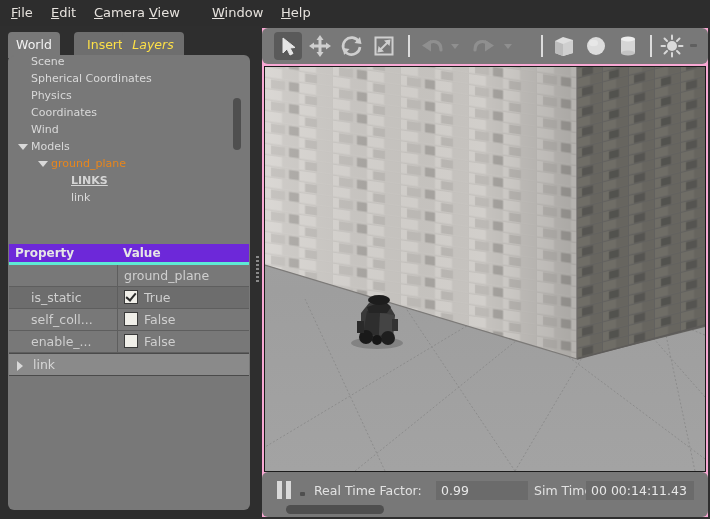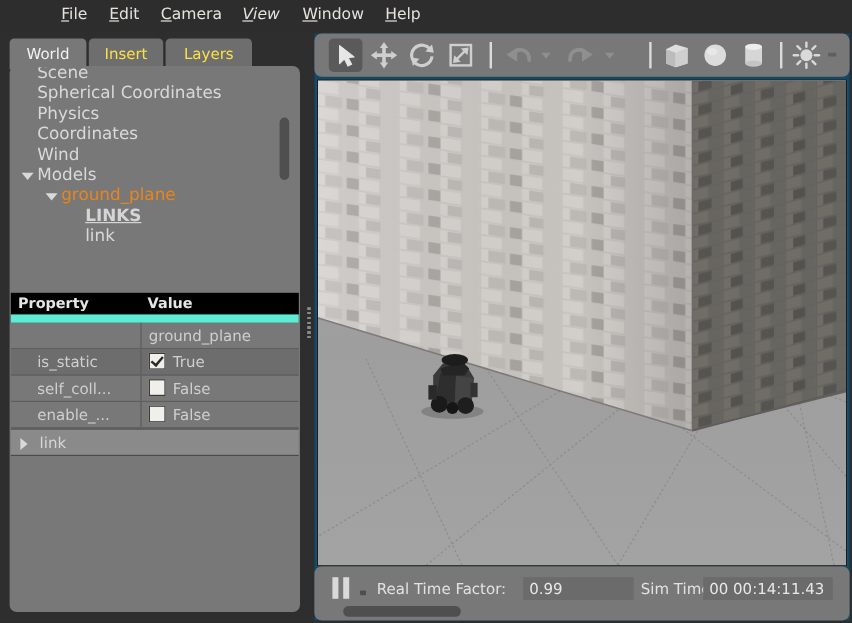--- a/index.html
+++ b/index.html
@@ -9,21 +9,21 @@
     font-family:"DejaVu Sans","Liberation Sans",sans-serif;
     font-size:12.5px;color:#d8d8d8;
     -webkit-font-smoothing:antialiased;
   }
   .app{position:relative;width:710px;height:519px;background:#2e2e2e;}
 
   
   .menubar{position:absolute;left:0;top:0;width:710px;height:26px;background:#2d2d2d;}
   .menu-item{
     position:absolute;top:3px;height:20px;line-height:20px;
-    padding:0 7px;color:#e6e2dd;font-size:13px;white-space:nowrap;cursor:default;margin-left:40px;
+    padding:0 7px;color:#e6e2dd;font-size:13px;white-space:nowrap;cursor:default;
   }
   .menu-item u{text-decoration:underline;}
 
   
   .leftdock{position:absolute;left:0;top:26px;width:258px;height:493px;background:#2e2e2e;}
   .tabs{position:absolute;left:8px;top:6px;height:26px;}
   .tab{
     position:absolute;top:0;height:26px;line-height:25px;text-align:center;
     background:#6e6e6e;color:#fde047;font-size:12.5px;
     border-top-left-radius:4px;border-top-right-radius:4px;cursor:default;
@@ -32,34 +32,34 @@
 
   .panel{
     position:absolute;left:8px;top:29px;width:242px;height:455px;
     background:#787878;border-radius:6px;
   }
   
   .tree{
     position:absolute;left:1px;top:1px;width:240px;height:188px;
     overflow:hidden;background:#787878;border-top-left-radius:5px;border-top-right-radius:5px;
   }
-  .tnode{position:absolute;height:17px;line-height:17px;white-space:nowrap;font-size:14px;color:#d9d9d9;cursor:default;}
+  .tnode{position:absolute;height:17px;line-height:17px;white-space:nowrap;font-size:11px;color:#d9d9d9;cursor:default;}
   .tnode.bold{font-weight:bold;color:#d5d5d5;text-decoration:underline;}
   .tnode.sel{color:#e8861c;}
   .arrow{position:absolute;width:0;height:0;}
   .arrow.down{border-left:5px solid transparent;border-right:5px solid transparent;border-top:6px solid #d9d9d9;}
   .arrow.right{border-top:5px solid transparent;border-bottom:5px solid transparent;border-left:6px solid #d9d9d9;}
 
   .tscroll{position:absolute;right:8px;top:4px;width:8px;height:180px;}
   .tscroll .thumb{position:absolute;left:0;top:38px;width:8px;height:52px;background:#4f4f4f;border-radius:4px;}
 
   
   .proptable{position:absolute;left:1px;top:189px;width:240px;}
   .prow{position:relative;height:21px;border-bottom:1px solid #5e5e5e;}
-  .prow.head{height:18px;background:#000000;border-bottom:7px solid #5eead4;}
+  .prow.head{height:18px;background:#6d28d9;border-bottom:3px solid #5eead4;}
   .prow .pc{
     position:absolute;top:0;height:100%;line-height:21px;font-size:12.5px;
     color:#cfcfcf;white-space:nowrap;overflow:hidden;
   }
   .prow.head .pc{line-height:18px;font-weight:bold;color:#e6e6e6;font-size:12px;}
   .pname{left:0;width:108px;padding-left:22px;box-sizing:border-box;}
   .prow.head .pname{padding-left:6px;}
   .pval{left:108px;width:132px;padding-left:6px;box-sizing:border-box;border-left:1px solid #5e5e5e;}
   .prow.head .pval{border-left:none;}
   .prow.alt{background:#6d6d6d;}
@@ -73,21 +73,21 @@
     content:"";position:absolute;left:3px;top:0px;width:4px;height:8px;
     border-right:2px solid #2a2a2a;border-bottom:2px solid #2a2a2a;transform:rotate(40deg);
   }
 
   
   .splitter{position:absolute;left:252px;top:26px;width:12px;height:493px;background:#2e2e2e;}
   .grip{position:absolute;left:4px;top:230px;width:3px;height:28px;
         background:repeating-linear-gradient(to bottom,#8a8a8a 0 2px,transparent 2px 4px);}
 
   
-  .rightpane{position:absolute;left:262px;top:28px;width:446px;height:489px;background:#0c4a6e;}
+  .rightpane{position:absolute;left:262px;top:28px;width:446px;height:489px;background:#f9a8d4;}
 
   .toolbar{
     position:absolute;left:0;top:0;width:446px;height:36px;
     background:#787878;border-radius:6px;
   }
   .tbtn{position:absolute;top:4px;width:28px;height:28px;border-radius:4px;cursor:default;}
   .tbtn.active{background:#5a5a5a;}
   .tsep{position:absolute;top:7px;width:2px;height:22px;background:#dcdcdc;}
   .tarrow{position:absolute;top:16px;width:0;height:0;
     border-left:4px solid transparent;border-right:4px solid transparent;border-top:5px solid #8f8f8f;}
@@ -115,31 +115,31 @@
 </style>
 </head>
 <body>
 
 <div class="app">
 
   <div class="menubar">
     <div class="menu-item" style="left:4px;"><u>F</u>ile</div>
     <div class="menu-item" style="left:44px;"><u>E</u>dit</div>
     <div class="menu-item" style="left:87px;"><u>C</u>amera</div>
-    <div class="menu-item" style="left:155px;font-style:italic;"><u>V</u>iew</div>
+    <div class="menu-item" style="left:142px;"><u>V</u>iew</div>
     <div class="menu-item" style="left:205px;"><u>W</u>indow</div>
     <div class="menu-item" style="left:274px;"><u>H</u>elp</div>
   </div>
 
   <div class="leftdock">
 
     <div class="tabs">
-      <div class="tab active" style="left:0px;width:64px;">World</div>
+      <div class="tab active" style="left:0px;width:52px;">World</div>
       <div class="tab" style="left:66px;width:62px;">Insert</div>
-      <div class="tab" style="left:130px;width:72px;">Layers</div>
+      <div class="tab" style="left:114px;width:62px;font-style:italic;">Layers</div>
     </div>
 
     <div class="panel">
 
       <div class="tree">
         <div class="tnode" style="left:22px;top:-3px;">Scene</div>
         <div class="tnode" style="left:22px;top:14px;">Spherical Coordinates</div>
         <div class="tnode" style="left:22px;top:31px;">Physics</div>
         <div class="tnode" style="left:22px;top:48px;">Coordinates</div>
         <div class="tnode" style="left:22px;top:65px;">Wind</div>

